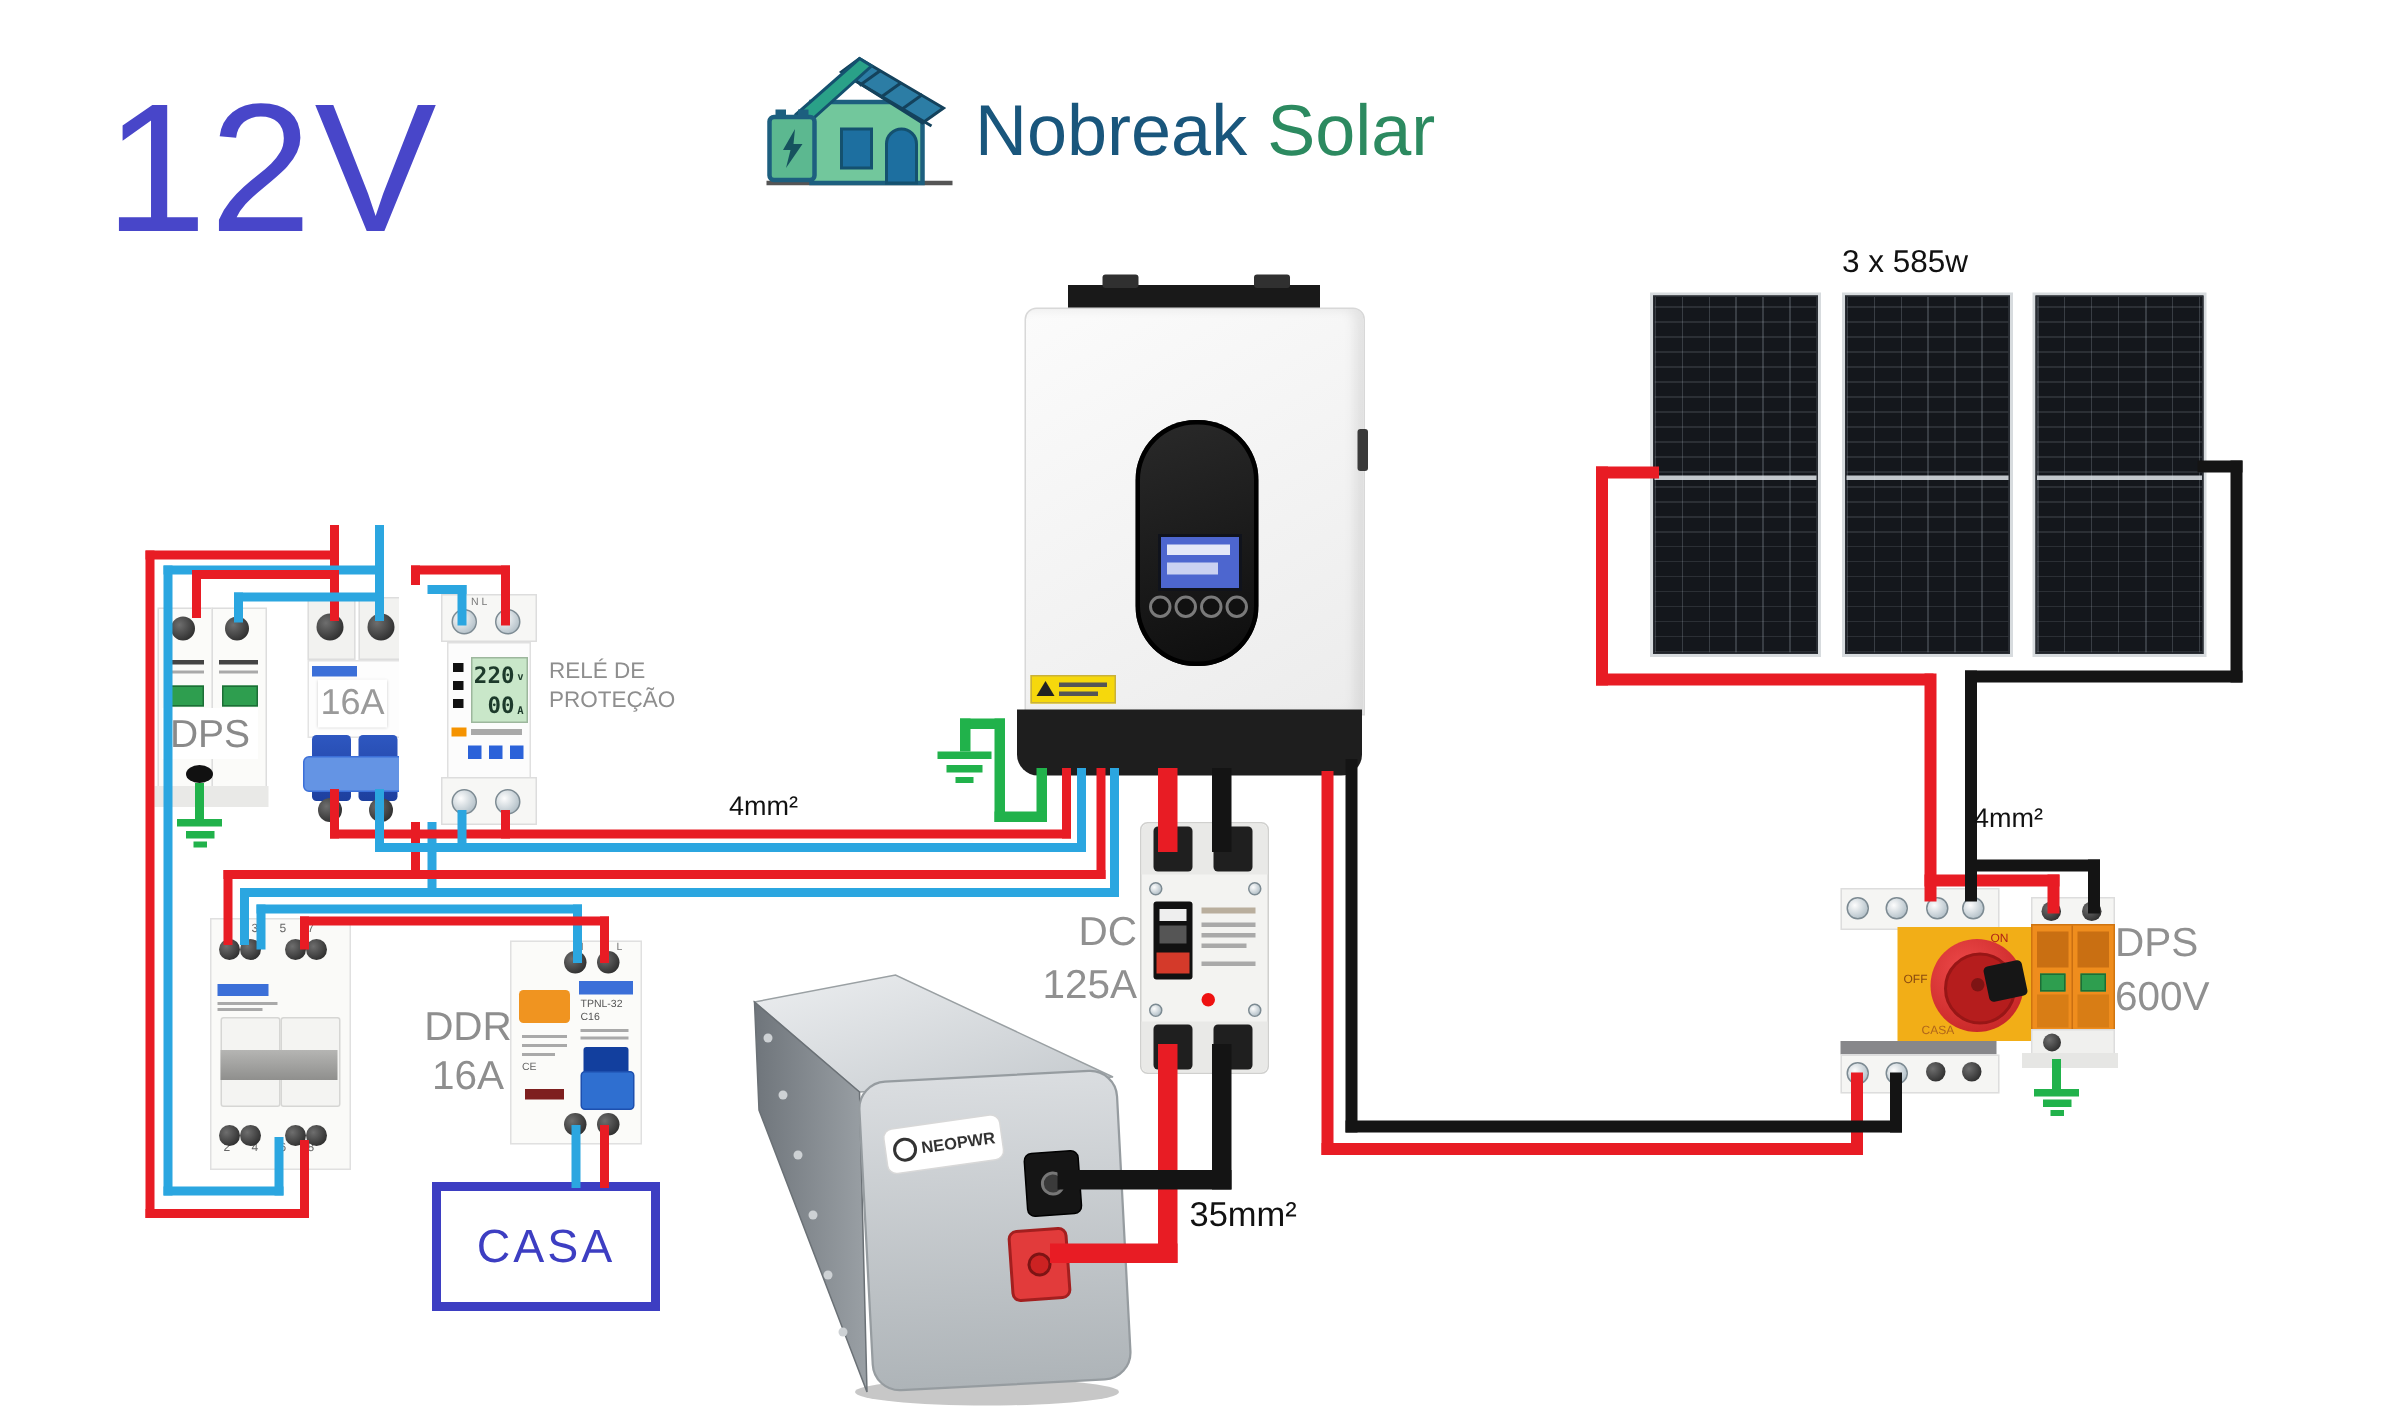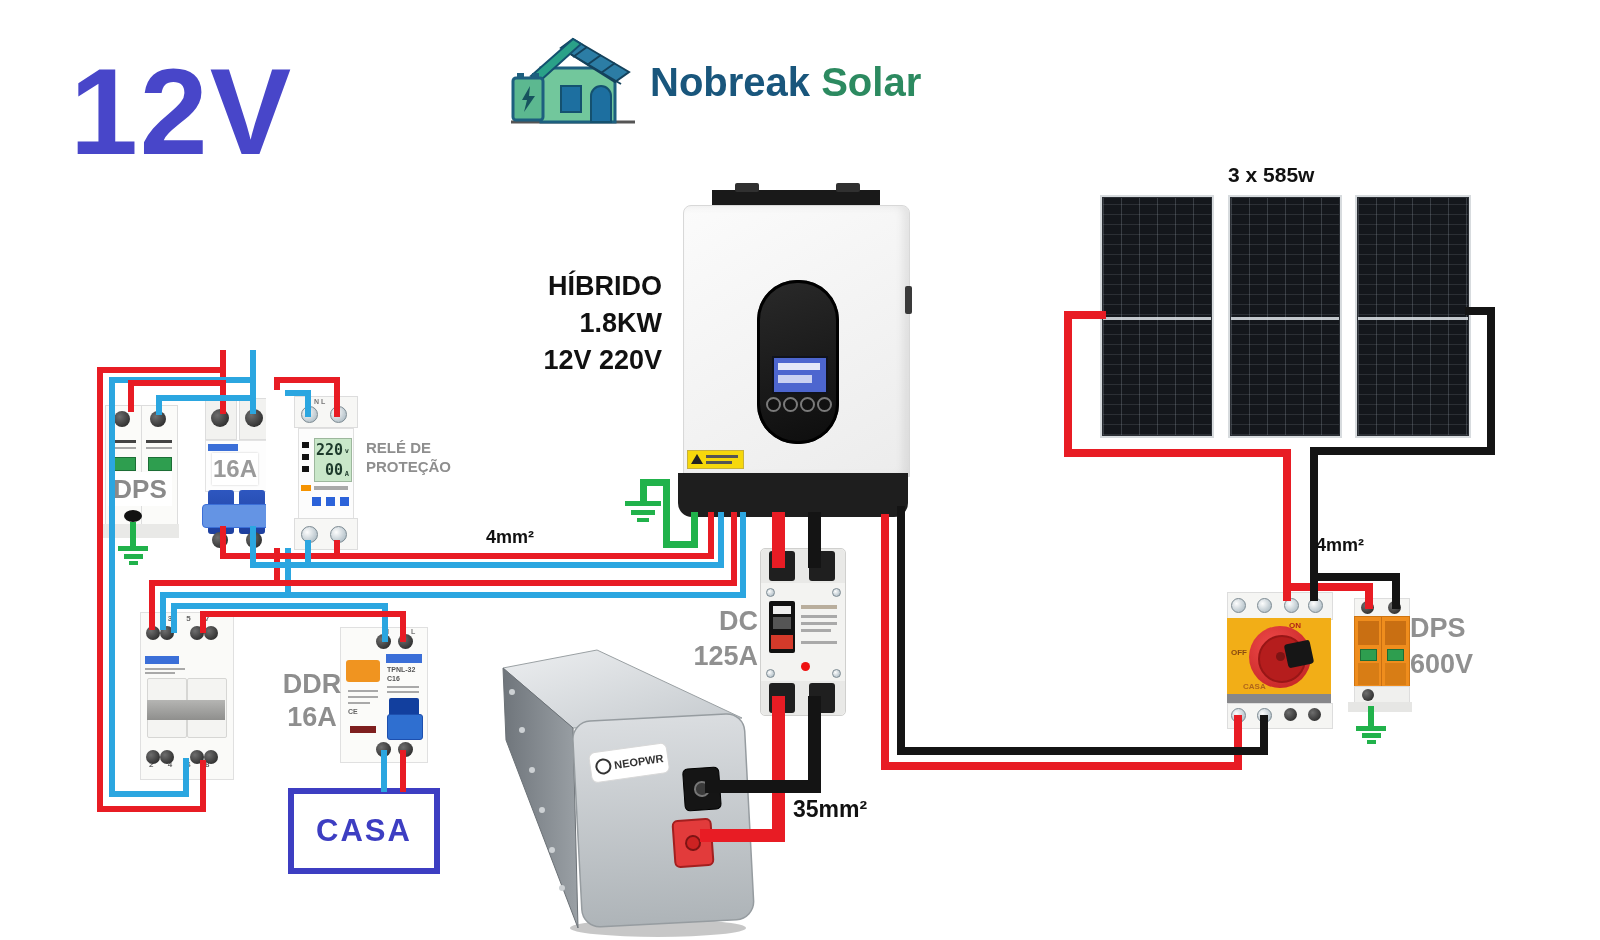--- a/index.html
+++ b/index.html
@@ -1,19 +1,19 @@
 <!DOCTYPE html>
 <html><head>
 <meta charset="utf-8">
 <style>
   html,body{margin:0;padding:0;background:#fff;font-family:"Liberation Sans",sans-serif;}
   #canvas{position:relative;width:1600px;height:940px;background:#fff;overflow:hidden;}
   .w{position:absolute;display:block;}
   .red{background:#e81c24}.blu{background:#2ba6e0}.blk{background:#141414}.grn{background:#21b24b}
-  .t{position:absolute;font-weight:bold;white-space:nowrap;}
+  .t{position:absolute;font-weight:normal;white-space:nowrap;}
   .gray{color:#8e8e8e}
   .card{position:absolute;background:#fff;}
   .dev{position:absolute;}
   .screw{position:absolute;border-radius:50%;background:radial-gradient(circle at 35% 35%,#6e6e6e,#1c1c1c);}
   .screwlite{position:absolute;border-radius:50%;background:radial-gradient(circle at 35% 35%,#fdfdfd,#9fb0ba);border:1px solid #7c8a92;}
   .bar{position:absolute;background:#a9a9a9;}
   .gnd{position:absolute;background:#21b24b;}
   .panelpv{position:absolute;background-color:#14171c;
     background-image:repeating-linear-gradient(90deg,rgba(150,160,170,.28) 0 1px,transparent 1px 18px),
     repeating-linear-gradient(0deg,rgba(210,220,230,.12) 0 1px,transparent 1px 10px);
@@ -218,21 +218,21 @@
 
   <div class="panelpv" style="left:1102px;top:197px;width:108px;height:237px"></div>
   <div class="panelpv" style="left:1230px;top:197px;width:108px;height:237px"></div>
   <div class="panelpv" style="left:1357px;top:197px;width:110px;height:237px"></div>
 
   <div class="dev" style="left:1227px;top:592px;width:104px;height:26px;background:#f5f5f3;border:1px solid #ddd"></div>
   <div class="screwlite" style="left:1231px;top:598px;width:13px;height:13px"></div>
   <div class="screwlite" style="left:1257px;top:598px;width:13px;height:13px"></div>
   <div class="screwlite" style="left:1284px;top:598px;width:13px;height:13px"></div>
   <div class="screwlite" style="left:1308px;top:598px;width:13px;height:13px"></div>
-  <div class="dev" style="left:1227px;top:618px;width:104px;height:76px;background:#f2ae17">
+  <div class="dev" style="left:1265px;top:618px;width:104px;height:76px;background:#f2ae17">
     <span class="t" style="left:62px;top:3px;font-size:8px;color:#b02318">ON</span>
     <span class="t" style="left:4px;top:30px;font-size:8px;color:#8a4a10">OFF</span>
     <span class="t" style="left:16px;top:64px;font-size:8px;color:#b0661b">CASA</span>
     <div style="position:absolute;left:22px;top:8px;width:62px;height:62px;border-radius:50%;background:radial-gradient(circle at 38% 34%,#ef4a4a,#bd1e1e)"></div>
     <div style="position:absolute;left:31px;top:17px;width:44px;height:44px;border-radius:50%;background:#b51d1d;border:2px solid #981616"></div>
     <div style="position:absolute;left:59px;top:24px;width:26px;height:24px;background:#161616;border-radius:3px;transform:rotate(-12deg)"></div>
     <div style="position:absolute;left:49px;top:34px;width:9px;height:9px;border-radius:50%;background:#7e1414"></div>
   </div>
   <div class="dev" style="left:1227px;top:694px;width:104px;height:9px;background:#87878a"></div>
   <div class="dev" style="left:1227px;top:703px;width:104px;height:24px;background:#f5f5f3;border:1px solid #ddd"></div>
@@ -356,27 +356,22 @@
   <i class="gnd" style="left:130px;top:522px;width:6px;height:24px"></i>
   <i class="gnd" style="left:118px;top:546px;width:30px;height:5px"></i>
   <i class="gnd" style="left:124px;top:554px;width:19px;height:5px"></i>
   <i class="gnd" style="left:129px;top:561px;width:9px;height:4px"></i>
   <i class="gnd" style="left:1368px;top:706px;width:6px;height:20px"></i>
   <i class="gnd" style="left:1356px;top:726px;width:30px;height:5px"></i>
   <i class="gnd" style="left:1362px;top:733px;width:19px;height:5px"></i>
   <i class="gnd" style="left:1367px;top:740px;width:9px;height:4px"></i>
 
   <span class="t" style="left:70px;top:42px;font-size:122px;color:#4846c9;letter-spacing:2px">12V</span>
-  <span class="t" style="left:650px;top:60px;font-size:40px"><span style="color:#19567c">Nobreak</span> <span style="color:#2c8a60">Solar</span></span>
+  <span class="t" style="left:650px;top:60px;font-size:48px"><span style="color:#19567c">Nobreak</span> <span style="color:#2c8a60">Solar</span></span>
   <span class="t" style="left:1228px;top:163px;font-size:21px;color:#111">3 x 585w</span>
-  <div class="t" style="left:498px;top:268px;width:164px;text-align:right;font-size:27px;color:#111;line-height:37px">
-    <div>HÍBRIDO</div>
-    <div>1.8KW</div>
-    <div>12V 220V</div>
-  </div>
   <div class="t gray" style="left:366px;top:438px;font-size:15px;line-height:19px">
     <div>RELÉ DE</div>
     <div>PROTEÇÃO</div>
   </div>
   <span class="t" style="left:486px;top:527px;font-size:18px;color:#111">4mm²</span>
   <span class="t" style="left:1316px;top:535px;font-size:18px;color:#111">4mm²</span>
   <span class="t" style="left:793px;top:796px;font-size:23px;color:#111">35mm²</span>
   <div class="t gray" style="left:272px;top:668px;width:80px;text-align:center;font-size:27px;line-height:33px">
     <div>DDR</div>
     <div>16A</div>

